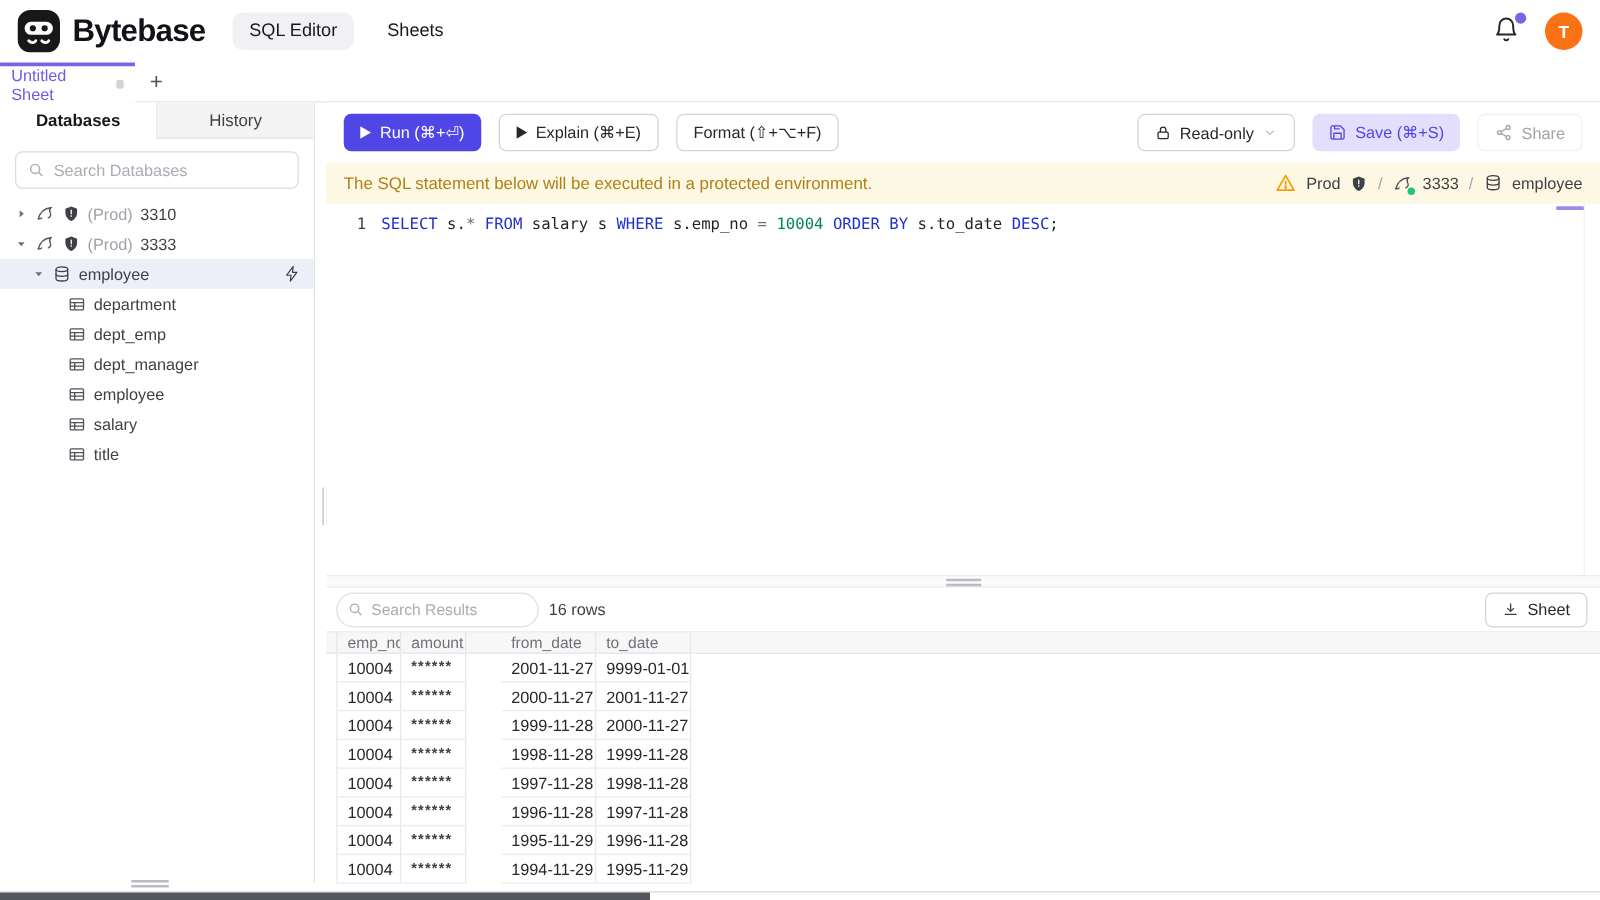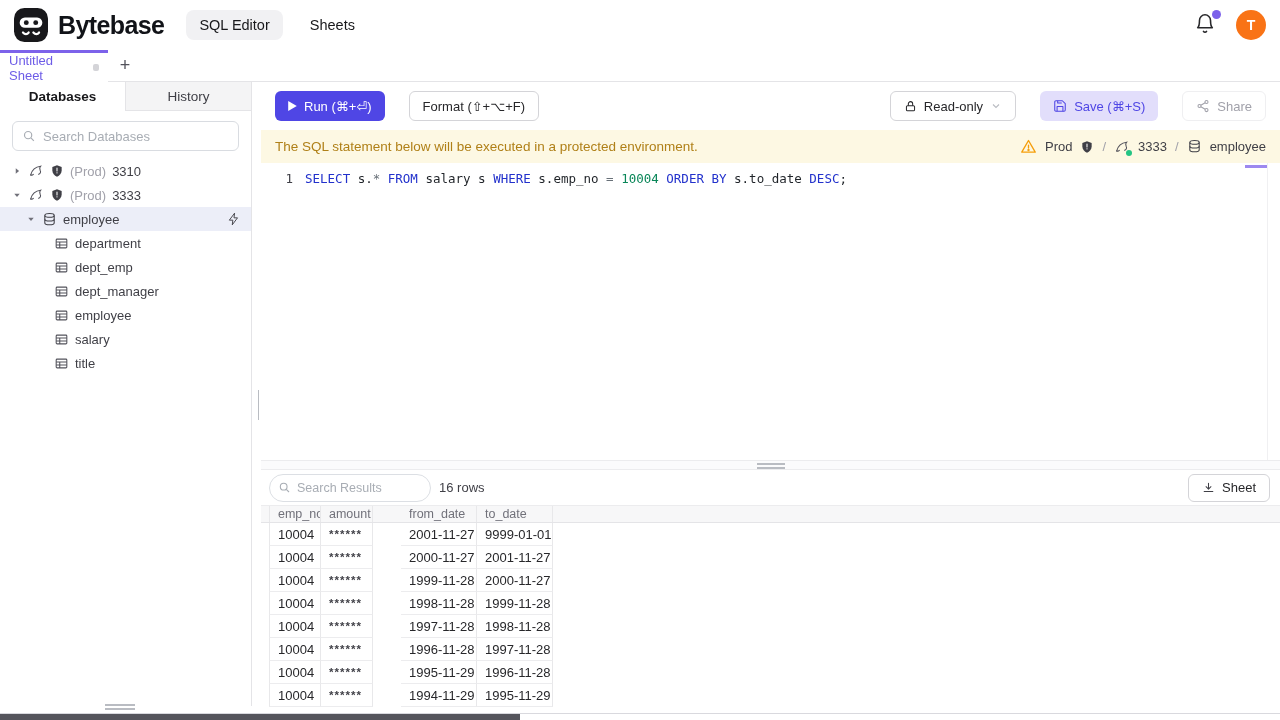--- a/index.html
+++ b/index.html
@@ -43,21 +43,21 @@
   .tree-row.db-row { padding-left:26px; background:#eceef8; }
   .tree-row.db-row .bolt { margin-left:auto; margin-right:10px; }
   .tree-row.table-row { padding-left:54px; }
   .icon { display:inline-flex; align-items:center; justify-content:center; flex:none; }
   .mysql-wrap { position:relative; display:inline-flex; }
   .mysql-dot { position:absolute; right:-2px; bottom:-1px; width:6px; height:6px; border-radius:50%; background:#23c483; }
 
   
   .main { position:absolute; left:261px; top:82px; right:0; bottom:0; background:#fff; }
 
-  .toolbar { height:48px; display:flex; align-items:center; gap:24px; padding:0 14px; background:#fff; }
+  .toolbar { height:48px; display:flex; align-items:center; gap:14px; padding:0 14px; background:#fff; }
   .btn { height:30px; display:inline-flex; align-items:center; gap:7px; padding:0 13px; border-radius:6px; font-size:13px; font-family:"Liberation Sans","DejaVu Sans",sans-serif; cursor:pointer; border:none; background:#fff; color:#27272a; }
   .btn-run { background:#4f46e5; color:#fff; }
   .btn-outline { border:1px solid #d4d4d8; }
   .btn-save { background:#e2defb; color:#4f46e5; font-weight:500; }
   .btn-share { border:1px solid #efeff1; color:#a1a1aa; }
   .toolbar-spacer { flex:1; }
 
   .banner { height:33px; background:#fdf8e3; display:flex; align-items:center; padding:0 14px; font-size:13.5px; color:#b08018; }
   .banner-right { margin-left:auto; display:flex; align-items:center; gap:8px; color:#3f3f46; font-size:13px; }
   .banner-sep { color:#a1a1aa; }
@@ -310,20 +310,28 @@
     <div class="toolbar">
       <button class="btn btn-run">
         <span class="icon">
             <svg width="9" height="10" viewBox="0 0 12 14" fill="#fff">
               <path d="M0 0l12 7L0 14z"></path>
             </svg>
           </span>
         <span>Run (⌘+⏎)</span>
       </button>
       <button class="btn btn-outline">
+        <span class="icon">
+            <svg width="9" height="10" viewBox="0 0 12 14" fill="#27272a">
+              <path d="M0 0l12 7L0 14z"></path>
+            </svg>
+          </span>
+        <span>Explain (⌘+E)</span>
+      </button>
+      <button class="btn btn-outline">
         <span>Format (⇧+⌥+F)</span>
       </button>
       <div class="toolbar-spacer"></div>
       <button class="btn btn-outline">
         <span class="icon">
           <svg width="13" height="13" viewBox="0 0 24 24" fill="none" stroke="#27272a" stroke-width="1.9">
               <rect x="4.5" y="10.5" width="15" height="9.5" rx="2"></rect>
               <path d="M8 10.5V7a4 4 0 0 1 8 0v3.5"></path>
             </svg>
         </span>

